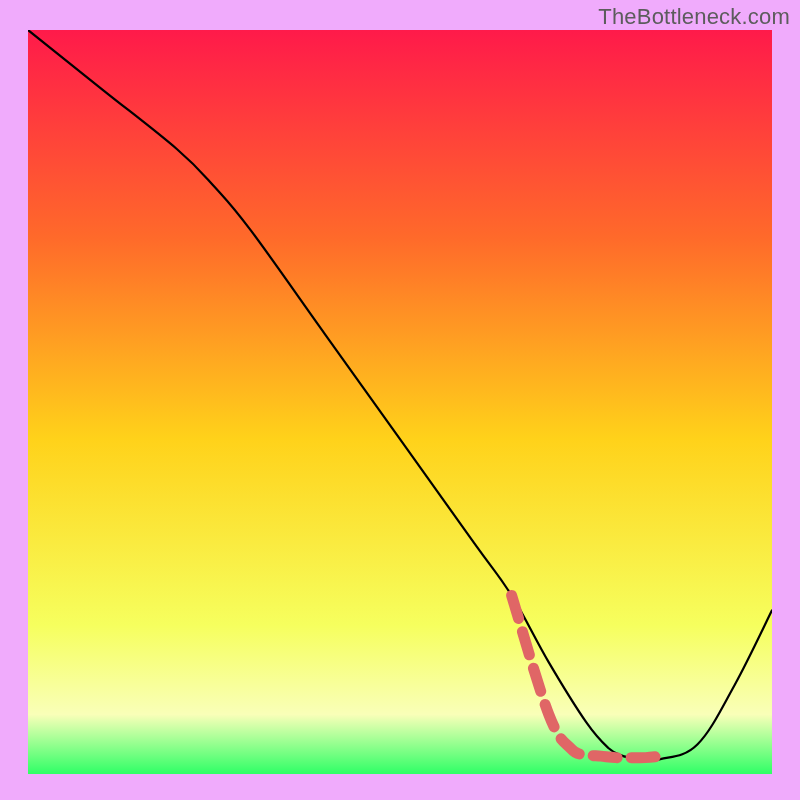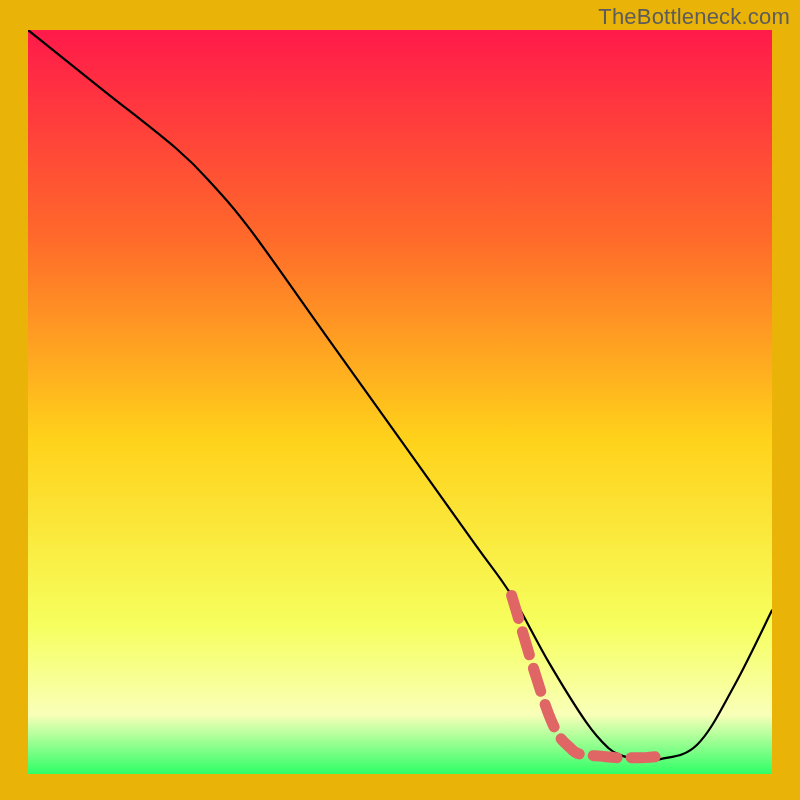--- a/index.html
+++ b/index.html
@@ -1,21 +1,21 @@
 <!DOCTYPE html>
 <html><head>
 <meta charset="utf-8">
 <style>
   * { margin: 0; padding: 0; box-sizing: border-box; }
   html, body { width: 800px; height: 800px; overflow: hidden; background: #000; }
   .wrap {
     position: relative;
     width: 800px;
     height: 800px;
-    background: #eab308;
+    background: #f0abfc;
   }
   .attribution {
     position: absolute;
     top: 4px;
     right: 10px;
     font-family: Arial, Helvetica, sans-serif;
     font-size: 22px;
     font-weight: 500;
     color: #5c5c5c;
     letter-spacing: 0.2px;

